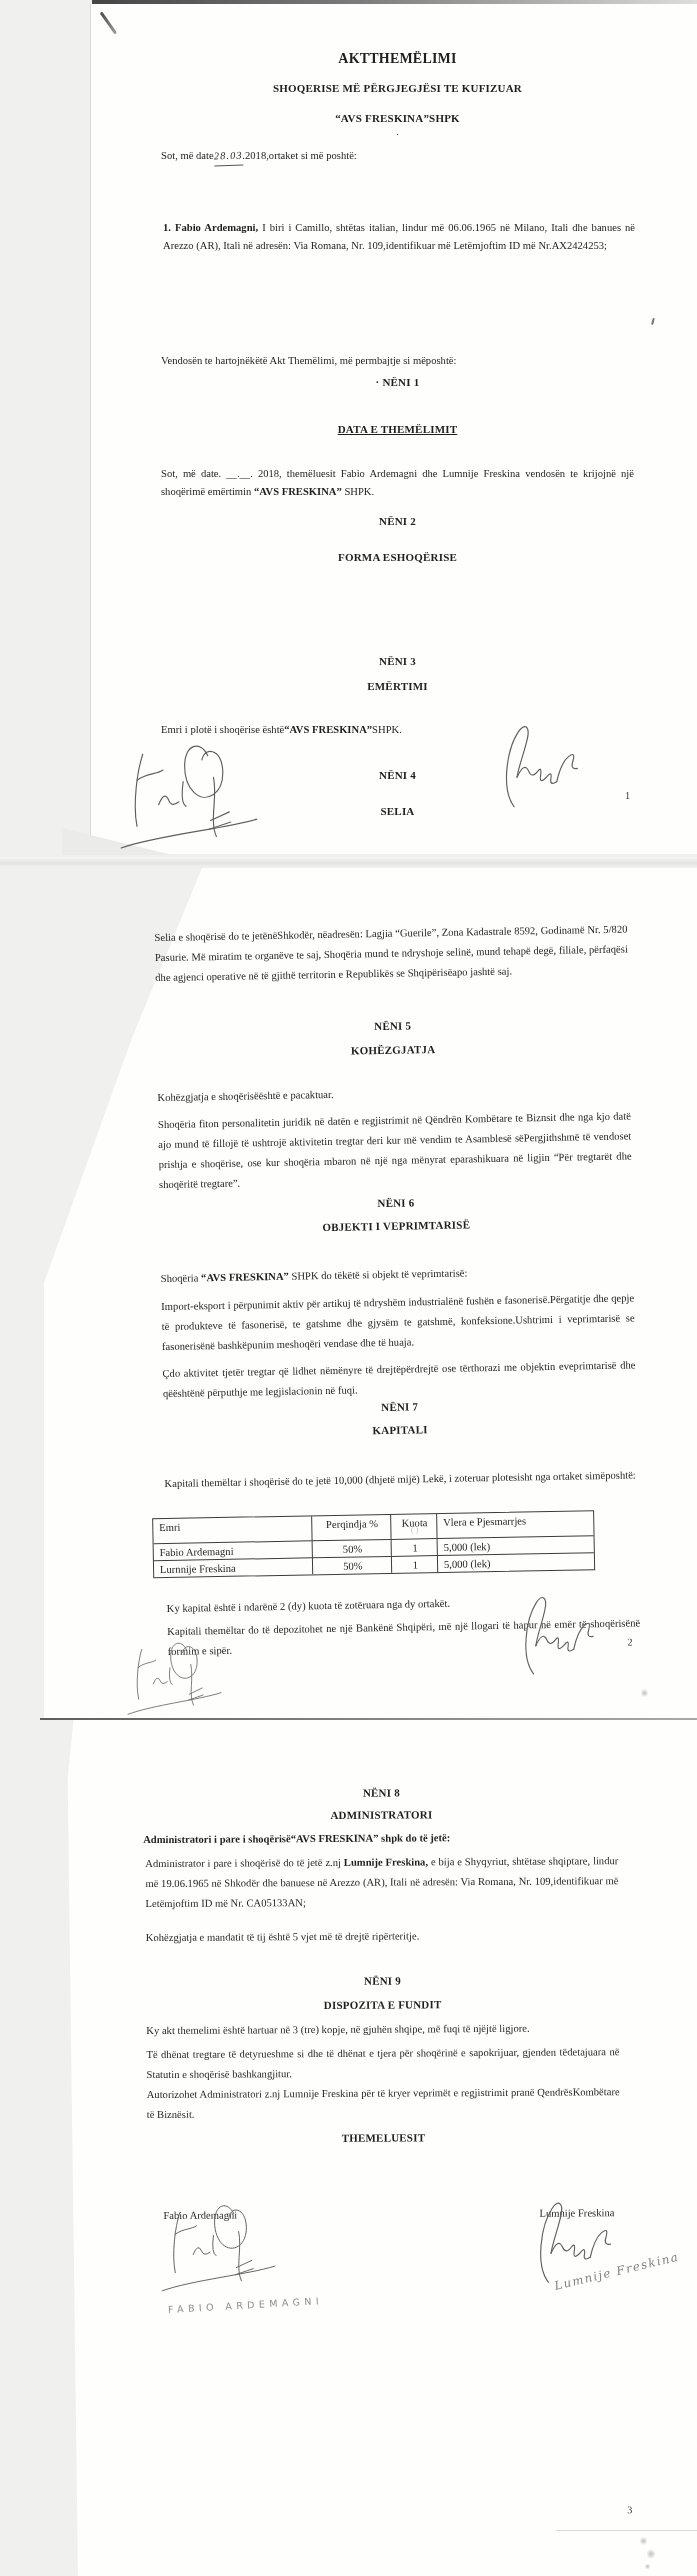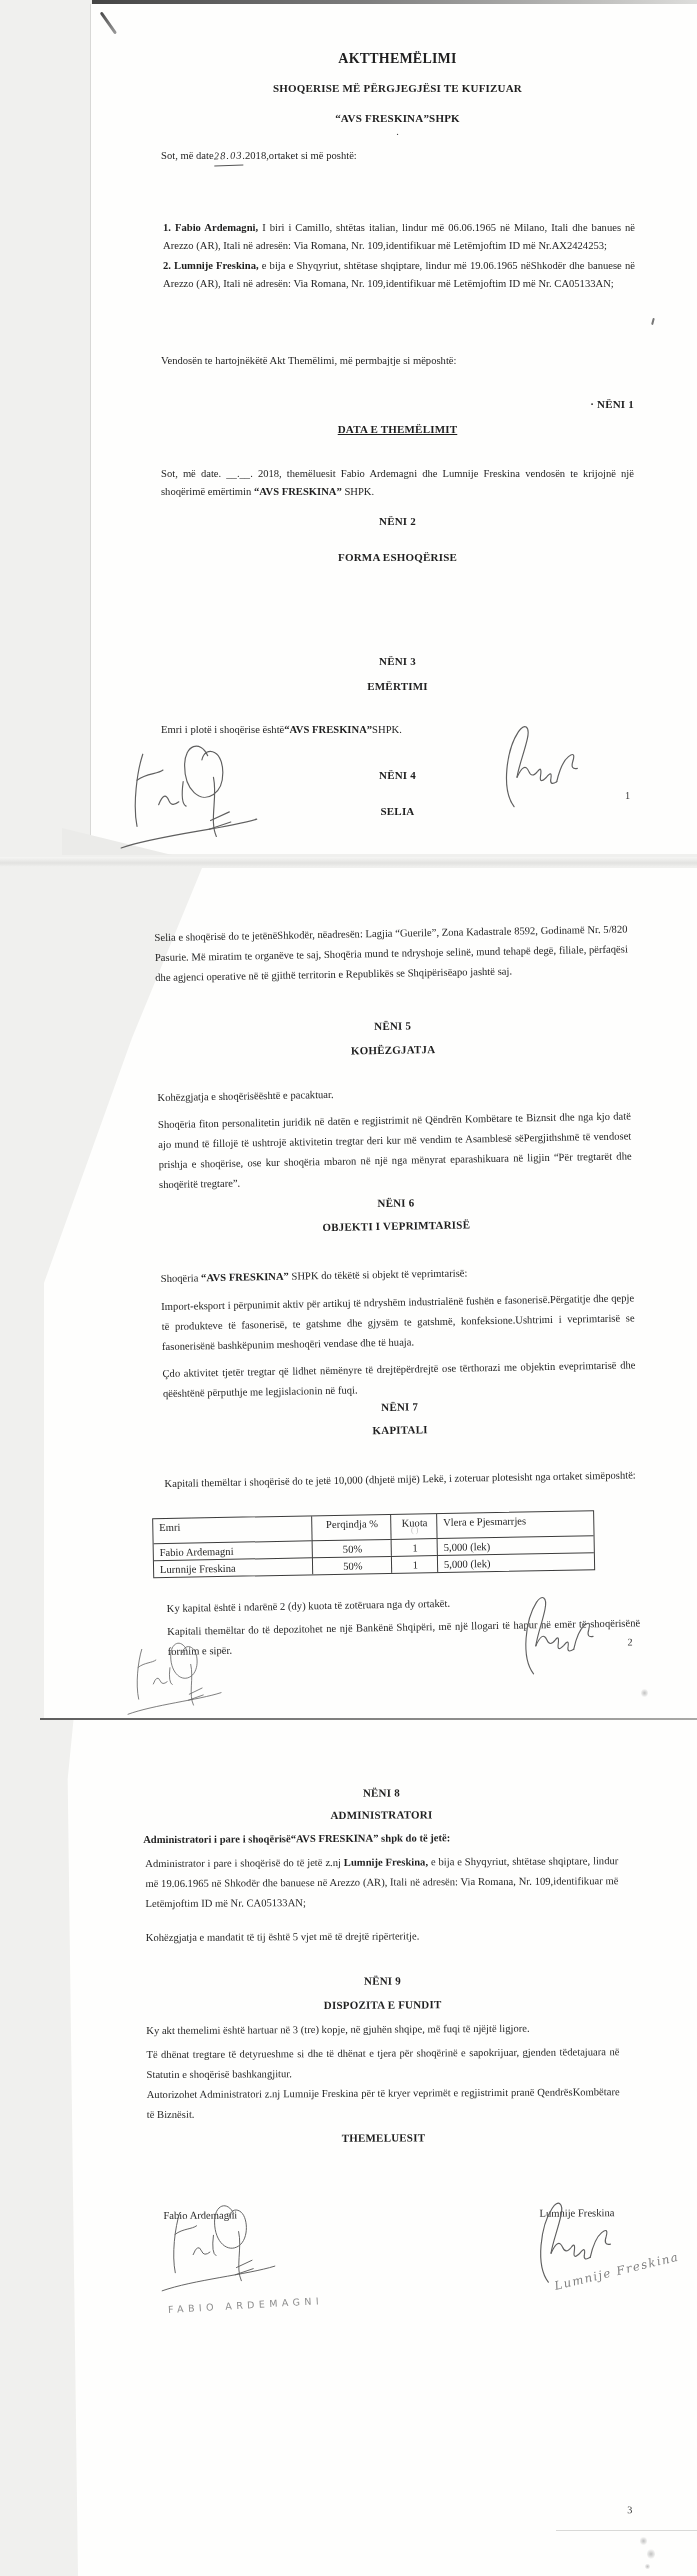--- a/index.html
+++ b/index.html
@@ -92,28 +92,24 @@
 
     <div class="p leftal" style="top:147px;">
       <span>Sot, më date</span><span class="hwdate">28.03</span><span>.2018,ortaket si më poshtë:</span>
     </div>
 
     <div class="listitem" style="top:192px;left:163px;width:472px;margin-top:27px;">
       <span class="num">1.</span>
       <span class="bold">Fabio Ardemagni,</span><span> I biri i Camillo, shtëtas italian, lindur më 06.06.1965 në Milano, Itali dhe banues në Arezzo (AR), Itali në adresën: Via Romana, Nr. 109,identifikuar më Letëmjoftim ID më Nr.AX2424253;</span>
     </div>
 
-    <div class="listitem" style="top:257px;left:163px;width:472px;">
-      <span class="num">2.</span>
-      <span class="bold">Lumnije Freskina,</span><span> e bija e Shyqyriut, shtëtase shqiptare, lindur më 19.06.1965 nëShkodër dhe banuese në Arezzo (AR), Itali në adresën: Via Romana, Nr. 109,identifikuar më Letëmjoftim ID më Nr. CA05133AN;</span>
-    </div>
 
     <div class="p leftal" style="top:352px;">Vendosën te hartojnëkëtë Akt Themëlimi, më permbajtje si mëposhtë:</div>
 
-    <div class="h" style="top:398px;text-align:right;">· NËNI 1</div>
+    <div class="h" style="top:376px;">· NËNI 1</div>
     <div class="h" style="top:423px;text-decoration:underline;">DATA E THEMËLIMIT</div>
     <div class="p" style="top:465px;">
       <span>Sot, më date. __.__. 2018, themëluesit Fabio Ardemagni dhe Lumnije Freskina vendosën te krijojnë një shoqërimë emërtimin </span><span class="bold">“AVS FRESKINA”</span><span> SHPK.</span>
     </div>
 
     <div class="h" style="top:515px;">NËNI 2</div>
     <div class="h" style="top:551px;">FORMA ESHOQËRISE</div>
 
     <div class="h" style="top:655px;">NËNI 3</div>
     <div class="h" style="top:680px;">EMËRTIMI</div>

